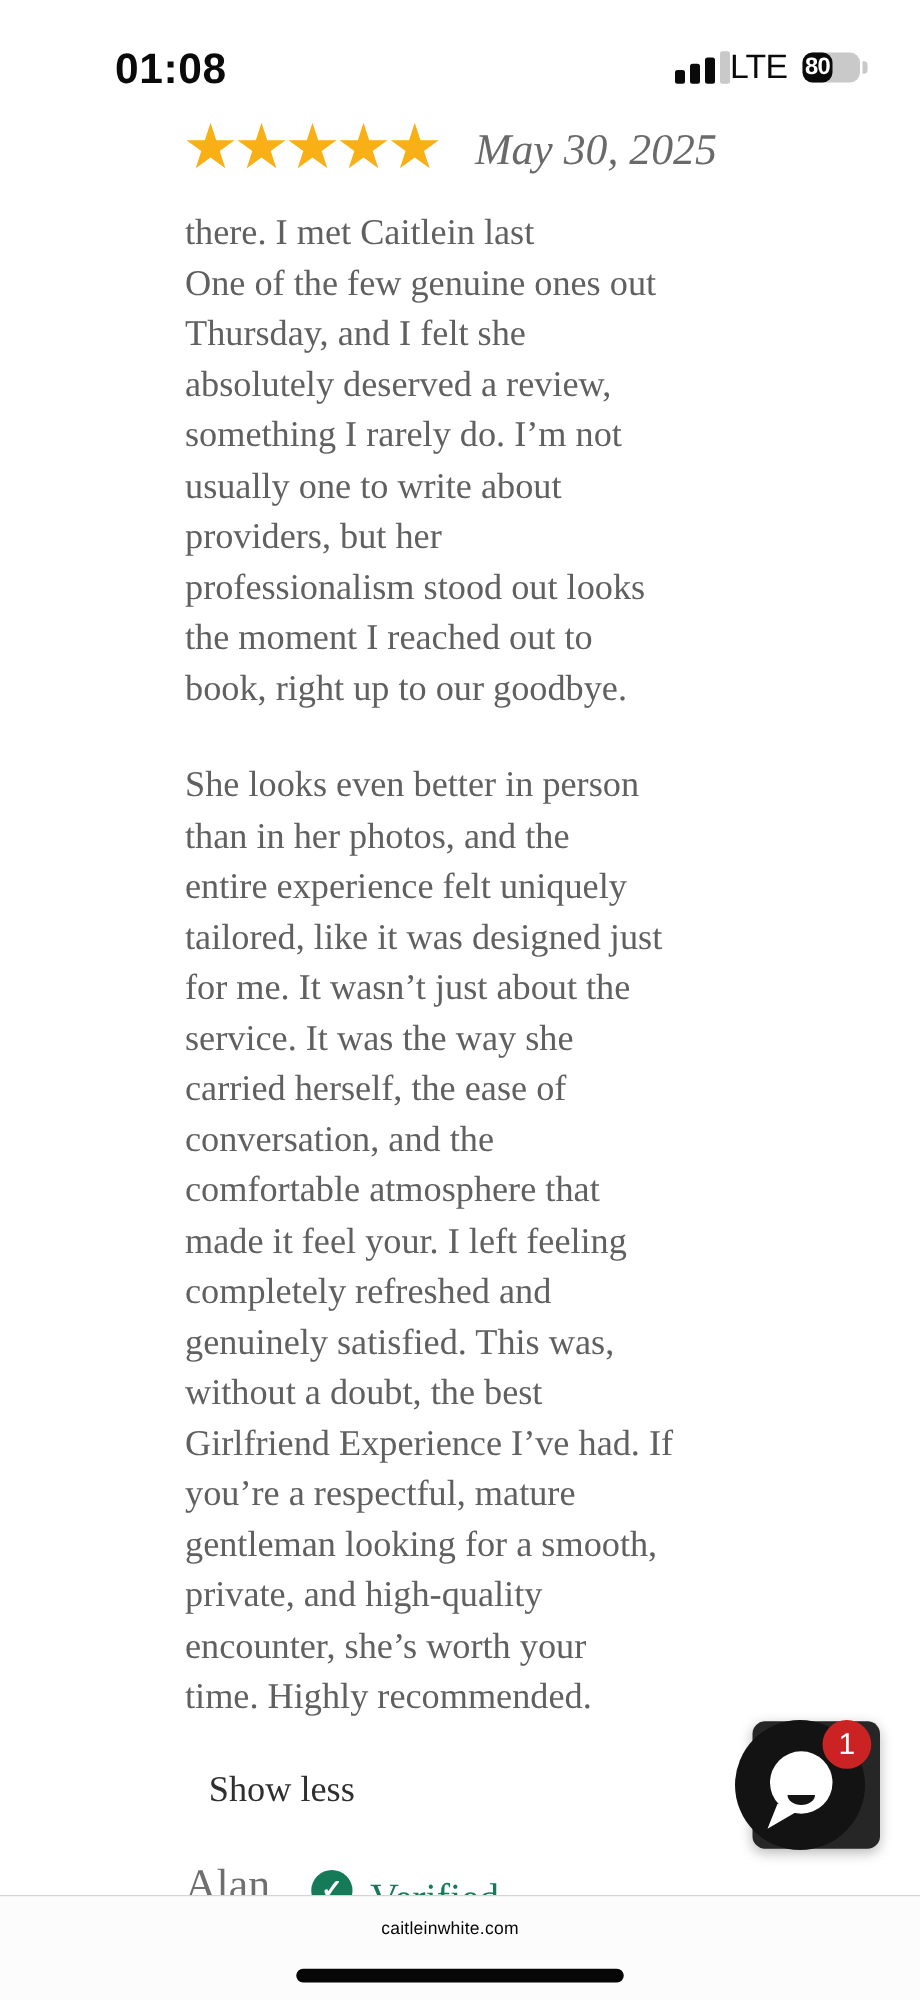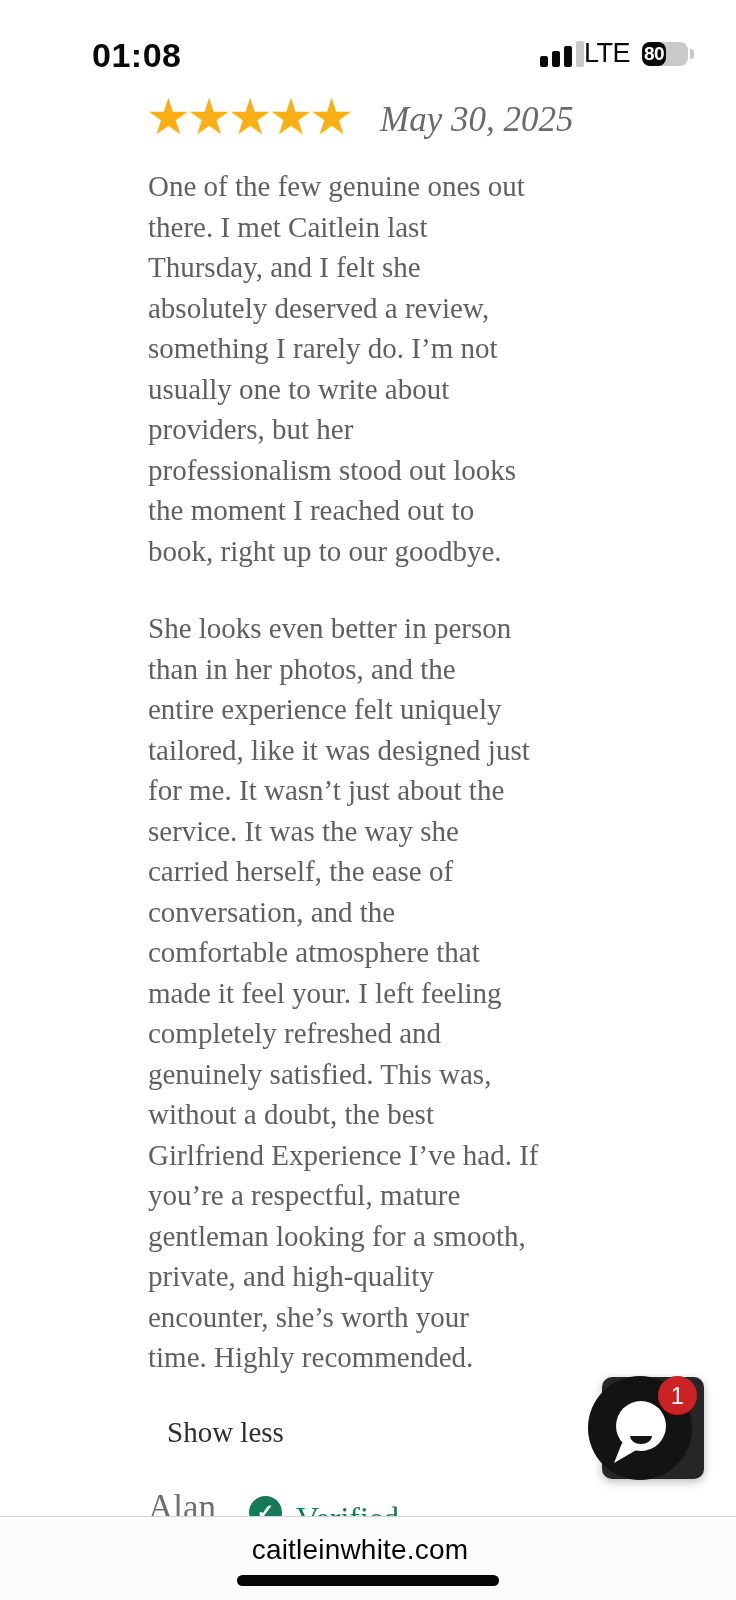--- a/index.html
+++ b/index.html
@@ -122,21 +122,21 @@
     color: #fff; font-size: 24px; font-weight: 500; line-height: 1;
   }
 
   
   .browser-bar {
     position: absolute; left: 0; right: 0; bottom: 0; height: 84px;
     background: #fcfcfc; border-top: 1px solid #d4d4d4; z-index: 5;
   }
   .url-text {
     position: absolute; left: 0; right: 16px; top: 17px;
-    text-align: center; font-size: 28px; color: #050505; letter-spacing: 0.2px;
+    text-align: center; font-size: 14px; color: #050505; letter-spacing: 0.2px;
   }
   .home-indicator {
     position: absolute; left: 50%; transform: translateX(-50%);
     bottom: 14px; width: 262px; height: 11px; border-radius: 6px;
     background: #060606;
   }
 </style>
 </head>
 <body>
 
@@ -159,22 +159,22 @@
     </div>
   </div>
 
   <div class="star-row">
     <div class="stars" style="color: rgb(248, 176, 22);"><span class="star">★</span><span class="star">★</span><span class="star">★</span><span class="star">★</span><span class="star">★</span></div>
   </div>
   <div class="review-date">May 30, 2025</div>
 
   <div class="review-body">
       <div class="para">
+        <div class="line">there. I met Caitlein last</div>
         <div class="line">One of the few genuine ones out</div>
-        <div class="line">there. I met Caitlein last</div>
         <div class="line">Thursday, and I felt she</div>
         <div class="line">absolutely deserved a review,</div>
         <div class="line">something I rarely do. I’m not</div>
         <div class="line">usually one to write about</div>
         <div class="line">providers, but her</div>
         <div class="line">professionalism stood out looks</div>
         <div class="line">the moment I reached out to</div>
         <div class="line">book, right up to our goodbye.</div>
       </div>
       <div class="para">

